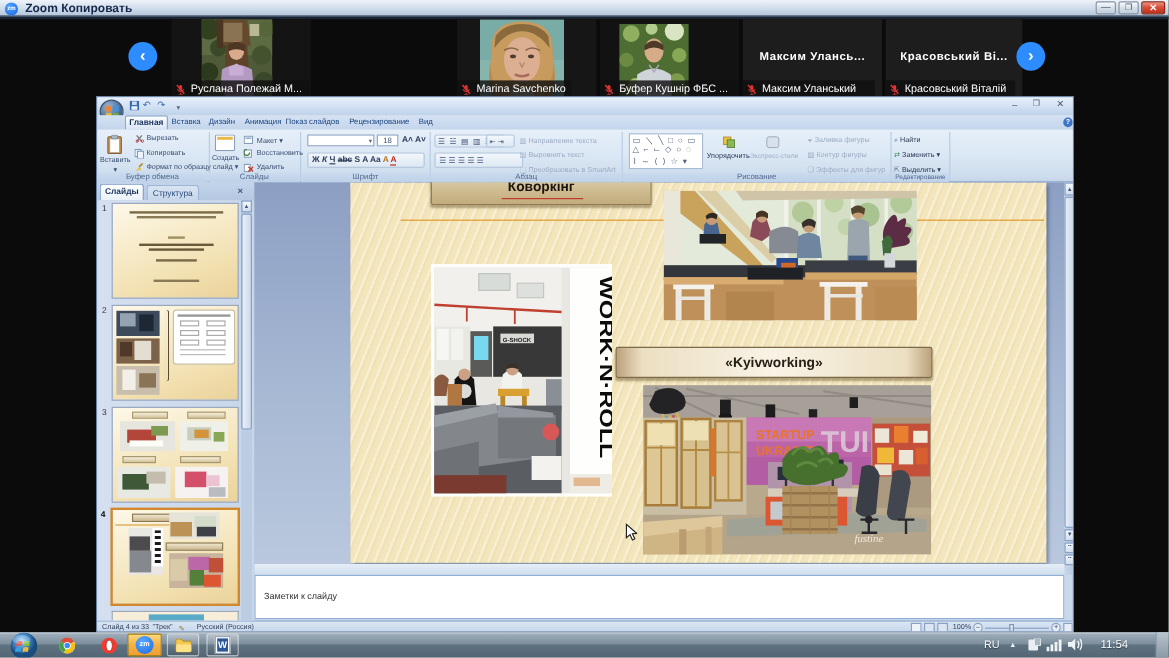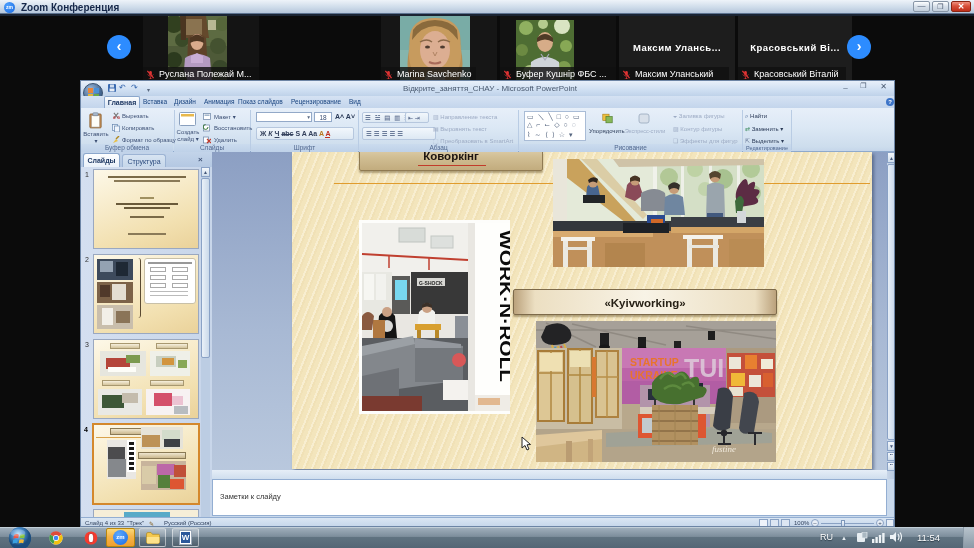--- a/index.html
+++ b/index.html
@@ -8,21 +8,21 @@
 .nlab{position:absolute;left:0;bottom:1px;height:14px;background:rgba(16,16,16,.82);color:#fff;font-size:9px;line-height:14px;white-space:nowrap;padding-left:16px}
 .cname{position:absolute;width:100%;top:40px;text-align:center;color:#fff;font-weight:bold;font-size:9.5px;letter-spacing:.5px;white-space:nowrap;overflow:hidden}
 .mic{position:absolute;left:3px;bottom:3px;width:9px;height:9px}
 .arr{position:absolute;width:24px;height:24px;border-radius:50%;background:#2d8cff;color:#fff;text-align:center;font-size:14px;line-height:22px;font-weight:bold}
 </style></head><body>
 <div id="scr">
 
 <div class="abs" style="left:0;top:0;width:974px;height:14px;background:linear-gradient(#eef3f9,#cfdcea 55%,#b5c6da);border-bottom:1px solid #5d7390"></div>
 <div class="abs" style="left:0;top:14px;width:974px;height:2px;background:#1a2433"></div>
 <div class="abs" style="left:4px;top:2px;width:11px;height:11px;border-radius:50%;background:radial-gradient(circle at 35% 30%,#4da0ff,#1a6ae0);color:#fff;font-size:5px;text-align:center;line-height:11px;font-weight:bold">zm</div>
-<div class="abs" style="left:21px;top:2px;font-size:10px;font-weight:bold;color:#16284a">Zoom Конференция</div>
+<div class="abs" style="left:21px;top:2px;font-size:10px;font-weight:bold;color:#16284a">Zoom Копировать</div>
 <div class="abs" style="left:913px;top:1px;width:17px;height:11px;background:linear-gradient(#fdfeff,#d6dfe9 50%,#c2cedb);border:1px solid #8795a6;border-radius:2px;color:#45536b;font-size:8px;line-height:8px;text-align:center">—</div>
 <div class="abs" style="left:932px;top:1px;width:17px;height:11px;background:linear-gradient(#fdfeff,#d6dfe9 50%,#c2cedb);border:1px solid #8795a6;border-radius:2px;color:#45536b;font-size:7px;line-height:9px;text-align:center">❐</div>
 <div class="abs" style="left:951px;top:1px;width:20px;height:11px;background:linear-gradient(#f0907e,#d8503a 45%,#bf2f1a);border:1px solid #8a2413;border-radius:2px;color:#fff;font-size:8px;line-height:10px;text-align:center;font-weight:bold">✕</div>
 
 <div class="tile" style="left:143px;width:116px;background:#141414">
  <svg class="abs" style="left:25px;top:0" width="59" height="66" viewBox="0 0 59 66">
   <rect width="59" height="66" fill="#4e5a38"></rect>
   <rect x="0" y="0" width="59" height="30" fill="#5d6b42"></rect>
   <circle cx="6" cy="8" r="9" fill="#31401f"></circle>
         <circle cx="14" cy="24" r="7" fill="#3a4a28"></circle>
@@ -115,21 +115,20 @@
         <path d="M2 5 q3 4 6 0 M5 8 v2 M3 10 h4" stroke="#d33" stroke-width="1" fill="none"></path>
         <path d="M1.5 1 L8.5 9" stroke="#d33" stroke-width="1.4"></path>
       </svg>
 </div>
 <div class="arr" style="left:107px;top:35px">‹</div>
 <div class="arr" style="left:847px;top:35px">›</div>
 
 <div id="ppt" class="abs" style="left:80px;top:80px;width:815px;height:447px;background:#c9d9ec;border:1px solid #6d85a5;overflow:hidden;font-size:7px;color:#2b3b58">
 
  <div class="abs" style="left:0;top:0;width:815px;height:15px;background:linear-gradient(#e8f0fa,#cfdff2 60%,#bfd2e9)"></div>
- <div class="abs" style="left:259px;top:3px;width:300px;font-size:8px;color:#4a5a70;text-align:center">Відкрите_заняття_СНАУ - Microsoft PowerPoint</div>
  <div class="abs" style="left:758px;top:2px;width:13px;height:9px;color:#4a5a70;font-size:8px;text-align:center">–</div>
  <div class="abs" style="left:776px;top:1px;width:13px;height:10px;color:#4a5a70;font-size:7px;text-align:center">❐</div>
  <div class="abs" style="left:796px;top:1px;width:13px;height:10px;color:#4a5a70;font-size:8px;text-align:center">✕</div>
 
  <div class="abs" style="left:2px;top:2px;width:20px;height:20px;border-radius:50%;background:radial-gradient(circle at 35% 28%,#9db8d8,#476a94 60%,#2c4a70);border:1px solid #39506e"></div>
  <svg class="abs" style="left:7px;top:7px" width="11" height="11" viewBox="0 0 11 11">
         <rect x="0" y="0" width="5" height="5" fill="#e8863c"></rect>
         <rect x="6" y="0" width="5" height="5" fill="#4a90d8"></rect>
         <rect x="0" y="6" width="5" height="5" fill="#e0b83a"></rect>
         <rect x="6" y="6" width="5" height="5" fill="#68a848"></rect>

